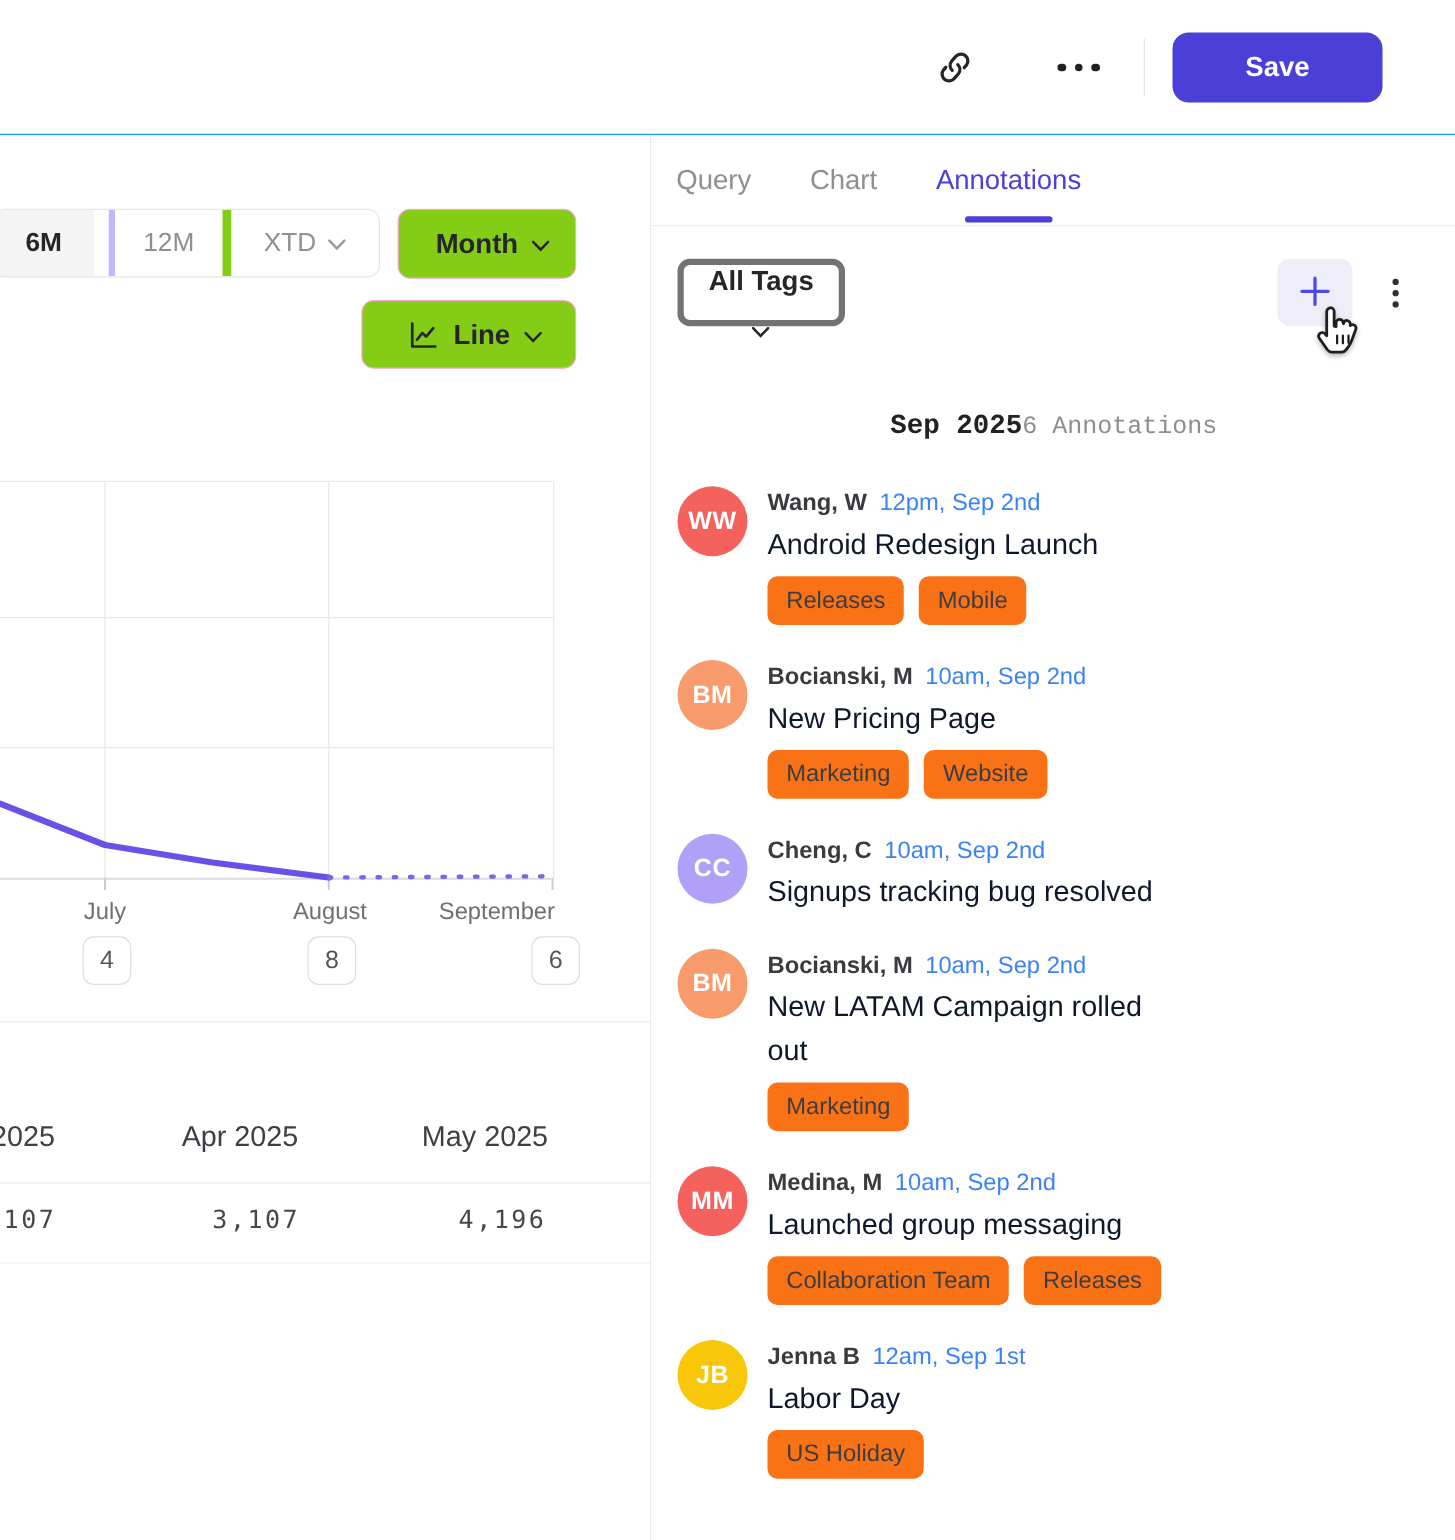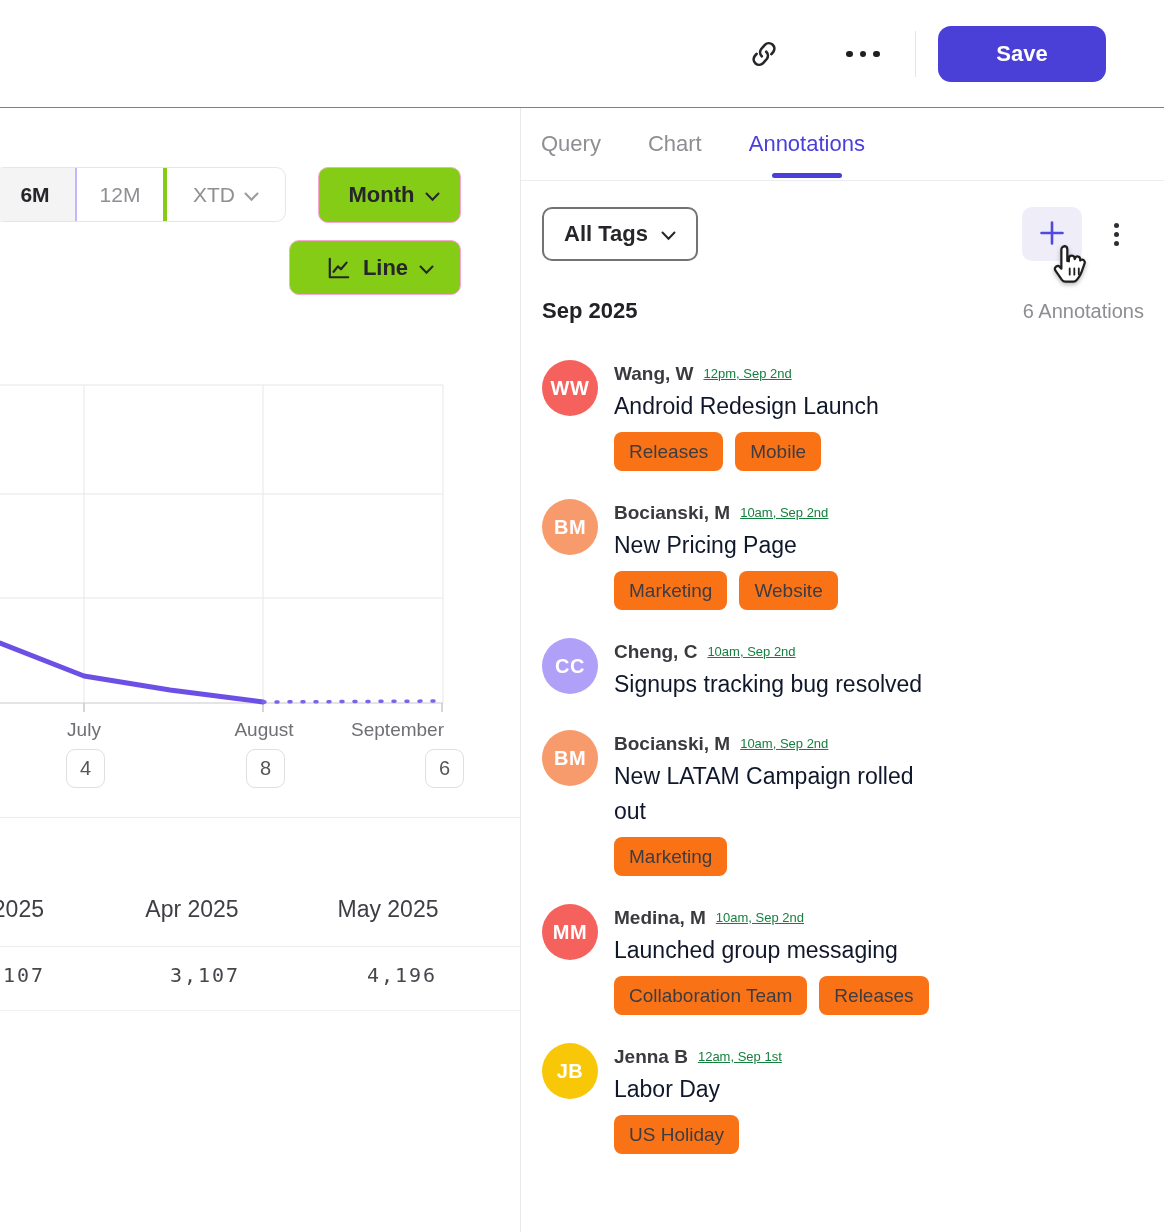--- a/index.html
+++ b/index.html
@@ -9,21 +9,21 @@
   .app-header{position:absolute;left:0;top:0;width:1164px;height:107px;background:#fff;
               border-bottom:1px solid #0ea5e9;}
   .icon-btn{position:absolute;display:flex;align-items:center;justify-content:center;cursor:pointer;background:none;border:none;}
   .hdr-divider{position:absolute;left:915px;top:31px;width:1px;height:46px;background:#E4E4E6;}
   .save-btn{position:absolute;left:938px;top:26px;width:168px;height:56px;border:none;border-radius:13px;
             background:#4A3FD6;color:#fff;font-family:inherit;font-size:22px;font-weight:600;cursor:pointer;}
   
   .left-panel{position:absolute;left:0;top:108px;width:520px;height:1124px;border-right:1px solid #E9E9EB;overflow:hidden;background:#fff;}
   .seg{position:absolute;top:59px;left:-6px;height:53px;display:flex;border:1px solid #E6E6E8;border-radius:10px;overflow:hidden;background:#fff;}
   .seg-btn{display:flex;align-items:center;justify-content:center;gap:9px;font-size:21px;color:#8F8F94;cursor:pointer;}
-  .seg-btn.b0{width:80px;} .seg-btn.b1{width:86px;border-left:2px solid #c4b5fd;} .seg-btn.b2{width:118px;border-left:4px solid #84cc16;}
+  .seg-btn.b0{width:80px;} .seg-btn.b1{width:86px;border-left:5px solid #c4b5fd;margin-left:12px;} .seg-btn.b2{width:118px;border-left:7px solid #84cc16;}
   .seg-btn.active{background:#F4F4F5;color:#26262A;font-weight:600;}
   .pill-btn{position:absolute;display:flex;align-items:center;justify-content:center;gap:11px;background:#84cc16;
             border:1px solid #f9a8d4;border-radius:10px;font-family:inherit;font-size:22px;font-weight:600;color:#26262A;cursor:pointer;padding-left:16px;}
   .month-btn{top:59px;left:318px;width:143px;height:56px;}
   .linetype-btn{top:132px;left:289px;width:172px;height:55px;}
   .chev{flex:0 0 auto;}
   #chart-svg{position:absolute;left:0;top:276px;}
   .xlabel{position:absolute;top:611px;font-size:19px;color:#6F6F74;text-align:center;}
   .xl-0{left:50px;width:68px;} .xl-1{left:222px;width:84px;} .xl-2{left:350px;width:94px;text-align:right;}
   .xbadge{position:absolute;top:641px;width:37px;height:37px;border:1px solid #DFDFE2;border-radius:9px;background:#fff;
@@ -38,36 +38,36 @@
   
   .right-panel{position:absolute;left:521px;top:108px;width:643px;height:1124px;background:#fff;overflow:hidden;}
   .tabbar{height:72px;border-bottom:1px solid #EDEDEF;display:flex;align-items:stretch;padding-left:20px;gap:47px;}
   .tab{position:relative;display:flex;align-items:center;font-size:22px;color:#8E8E93;cursor:pointer;}
   .tab.active{color:#4A3FD9;font-weight:500;}
   .tab .underline{display:none;}
   .tab.active .underline{display:block;position:absolute;bottom:2px;left:50%;transform:translateX(-50%);
                          width:70px;height:5px;border-radius:3px;background:#4A3FD9;}
   .toolbar{margin-top:26px;padding-left:21px;padding-right:41px;display:flex;justify-content:space-between;align-items:flex-start;}
   .alltags-btn{height:54px;display:flex;align-items:center;gap:13px;padding:0 20px;background:#fff;
-               border:2px solid #737373;border-radius:10px;font-family:inherit;font-size:22px;font-weight:600;color:#26262A;cursor:pointer;}
+               border:5px solid #737373;border-radius:10px;font-family:inherit;font-size:22px;font-weight:600;color:#26262A;cursor:pointer;flex-direction:column;}
   .tool-right{display:flex;align-items:center;gap:27px;}
   .plus-btn{width:60px;height:54px;border:none;border-radius:10px;background:#EFEEF8;display:flex;align-items:center;justify-content:center;cursor:pointer;}
   .kebab{width:14px;height:54px;display:flex;flex-direction:column;align-items:center;justify-content:center;gap:4px;cursor:pointer;}
   .kebab i{width:5px;height:5px;border-radius:50%;background:#2E2E33;}
-  .section-row{margin-top:37px;padding:0 20px 0 21px;display:flex;justify-content:space-between;align-items:baseline;}
+  .section-row{margin-top:67px;padding:0 20px 0 21px;display:flex;justify-content:center;align-items:baseline;font-family:Liberation Mono, monospace;}
   .section-title{font-size:22px;font-weight:700;color:#222226;}
   .section-count{font-size:20px;color:#8D8D92;}
   .ann-list{margin-top:36px;padding-left:21px;display:flex;flex-direction:column;}
   .ann-item{display:flex;gap:16px;margin-bottom:28px;}
   .avatar{flex:0 0 56px;width:56px;height:56px;border-radius:50%;display:flex;align-items:center;justify-content:center;
           color:#fff;font-size:20px;font-weight:600;letter-spacing:.5px;}
   .ann-body{padding-top:1px;}
   .ann-meta{display:flex;align-items:flex-end;gap:10px;line-height:26px;}
   .ann-author{font-size:19px;font-weight:700;color:#3A3A3F;}
-  .ann-time{font-size:13px;color:#15803d;text-decoration:underline;}
+  .ann-time{font-size:19px;color:#3b82f6;}
   .ann-title{font-size:23px;color:#0f172a;line-height:35px;margin-top:2px;max-width:330px;}
   .ann-tags{display:flex;gap:12px;margin-top:8px;}
   .tag{background:#f97316;border-radius:8px;padding:8px 15px;font-size:19px;line-height:23px;color:#3C3C42;cursor:pointer;}
   .cursor{position:absolute;left:1050px;top:243px;filter:drop-shadow(0 2px 2px rgba(0,0,0,.28));pointer-events:none;}
 </style>
 </head>
 <body>
 <div id="stage">
 
 <div class="app-header">

